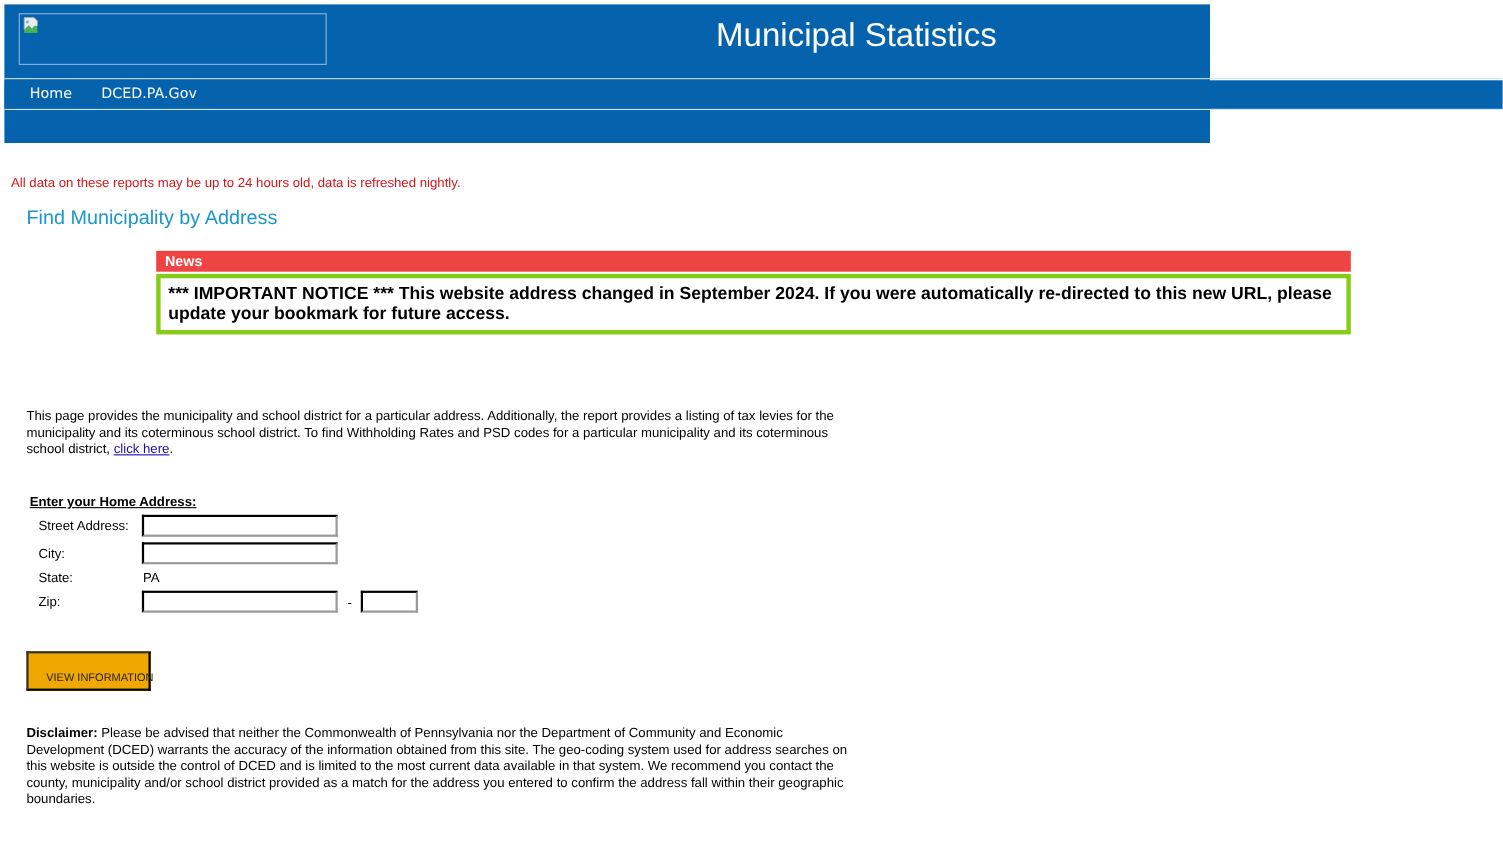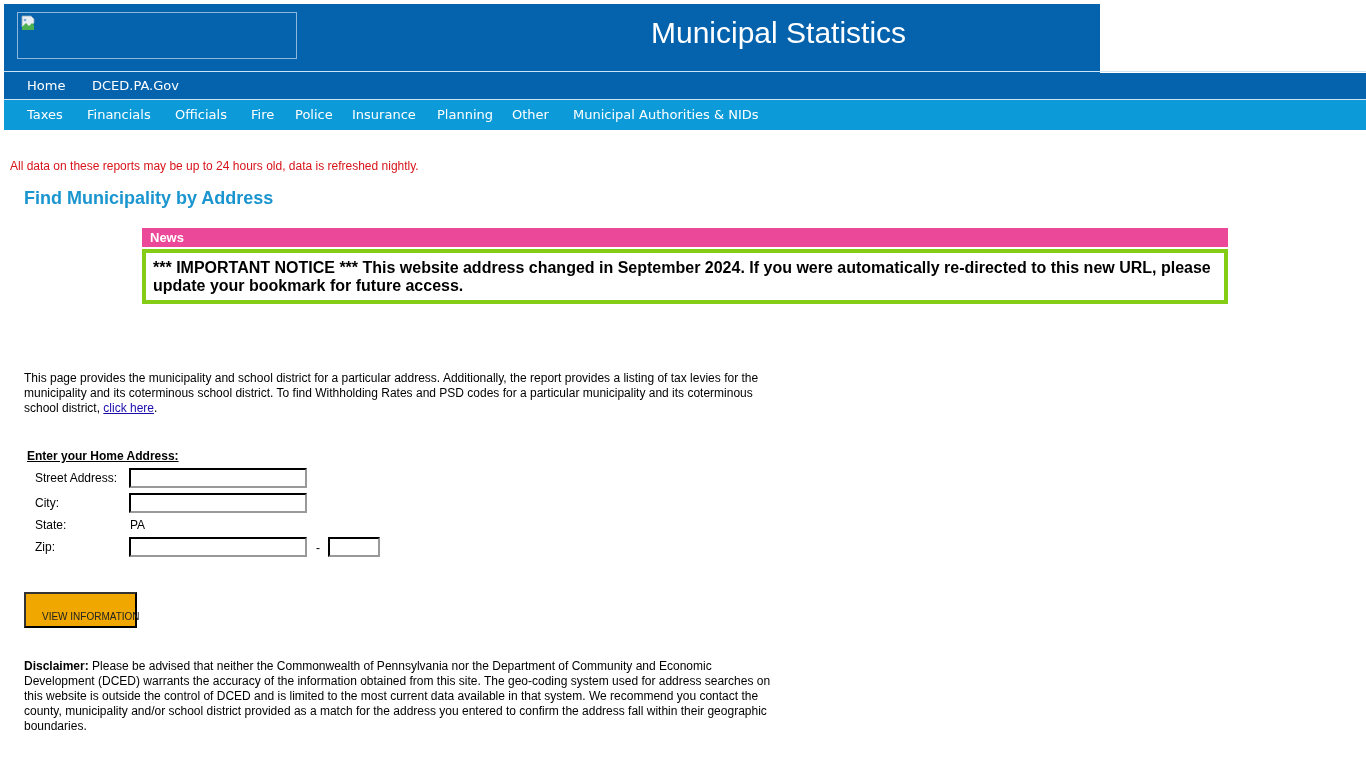--- a/index.html
+++ b/index.html
@@ -96,39 +96,39 @@
       top: 159px;
       font-size: 12px;
       color: #d7141a;
       white-space: nowrap;
     }
     .page-heading {
       position: absolute;
       left: 24px;
       top: 188px;
       font-size: 18px;
-      font-weight: bold;
+      font-weight: normal;
       color: #1b95cf;
       margin: 0;
       white-space: nowrap;
     }
     .news-box {
       position: absolute;
       left: 142px;
       top: 228px;
       width: 1086px;
       height: 76px;
     }
     .news-header {
       position: absolute;
       left: 0;
       top: 0;
       width: 1086px;
       height: 19px;
-      background: #ec4899;
+      background: #ef4444;
     }
     .news-header span {
       position: absolute;
       left: 8px;
       top: 2px;
       font-size: 13px;
       font-weight: bold;
       color: #ffffff;
     }
     .news-body {
@@ -256,31 +256,20 @@
       </svg>
     </div>
     <div class="site-title">Municipal Statistics</div>
   </div>
   <div class="divider-line" style="top:67px;"></div>
   <div class="nav-top">
     <a style="left:23px;text-align:right;">Home</a>
     <a style="left:88px;">DCED.PA.Gov</a>
   </div>
   <div class="divider-line" style="top:95px;"></div>
-  <div class="nav-main">
-    <a style="left:23px;">Taxes</a>
-    <a style="left:83px;">Financials</a>
-    <a style="left:171px;">Officials</a>
-    <a style="left:247px;">Fire</a>
-    <a style="left:291px;">Police</a>
-    <a style="left:348px;">Insurance</a>
-    <a style="left:433px;">Planning</a>
-    <a style="left:508px;">Other</a>
-    <a style="left:569px;">Municipal Authorities &amp; NIDs</a>
-  </div>
 </div>
 
 <div class="refresh-note">All data on these reports may be up to 24 hours old, data is refreshed nightly.</div>
 
 <h1 class="page-heading">Find Municipality by Address</h1>
 
 <div class="news-box">
   <div class="news-header">
     <span>News</span>
   </div>

